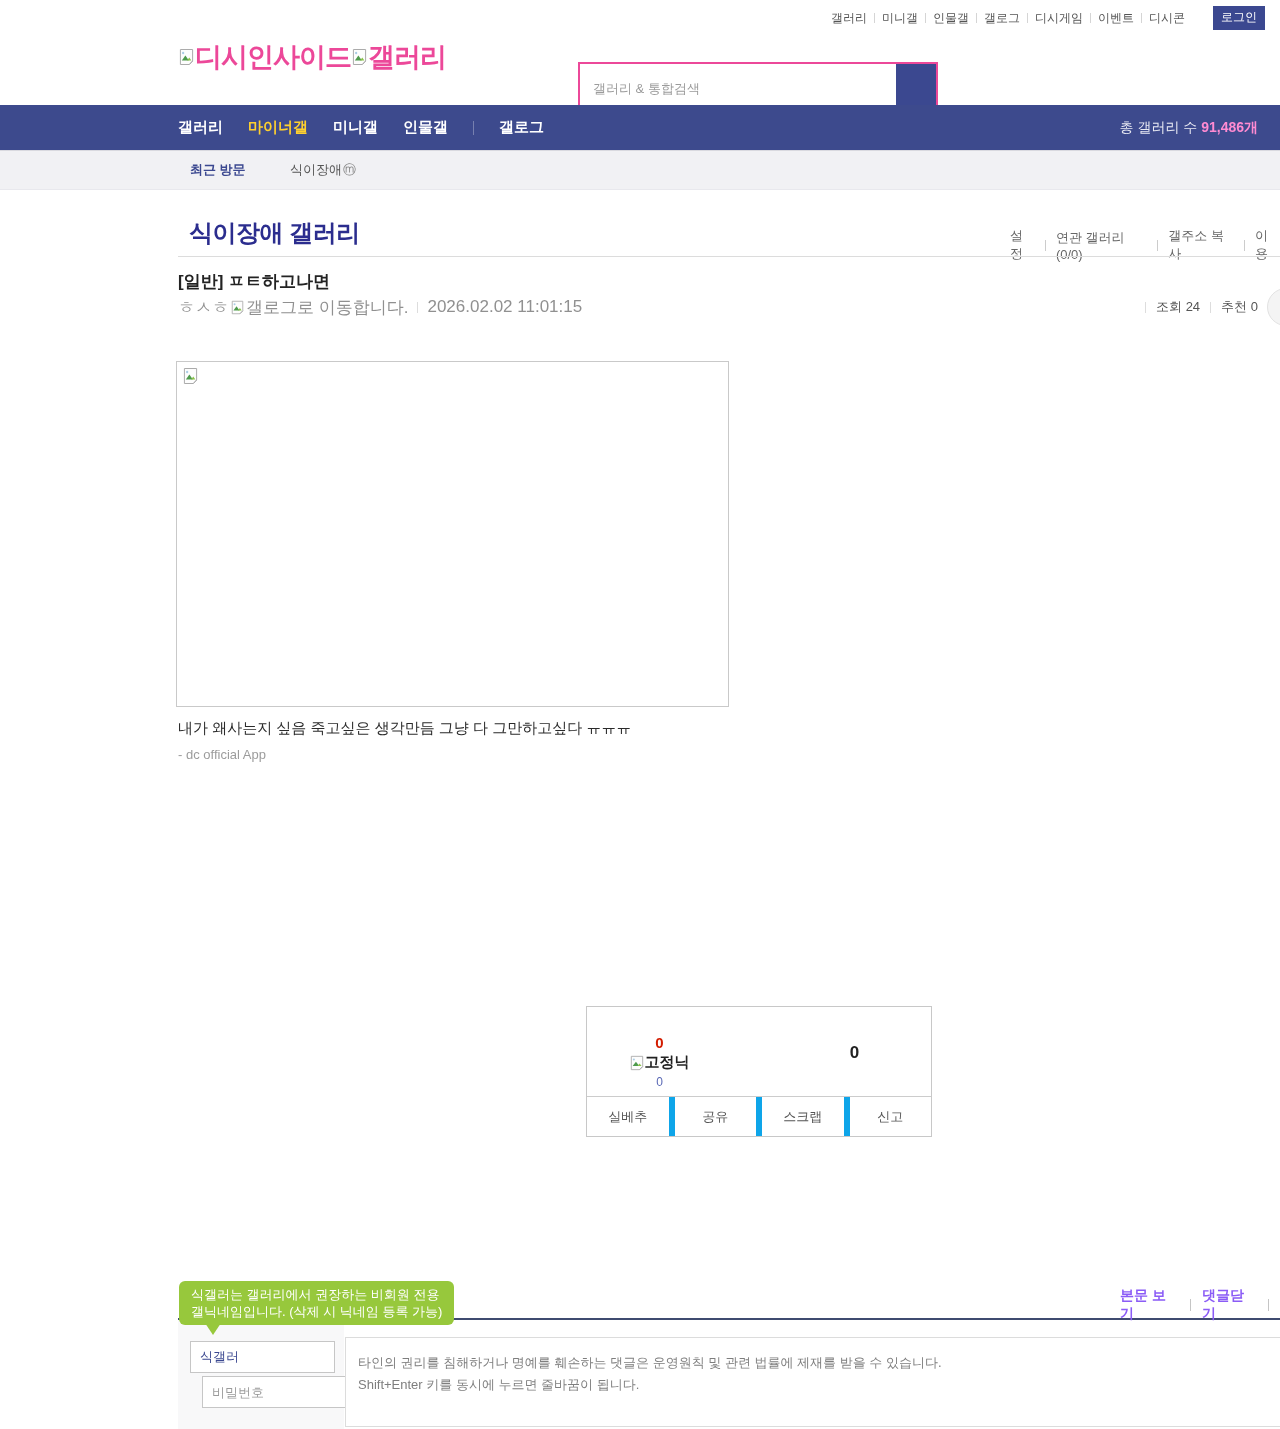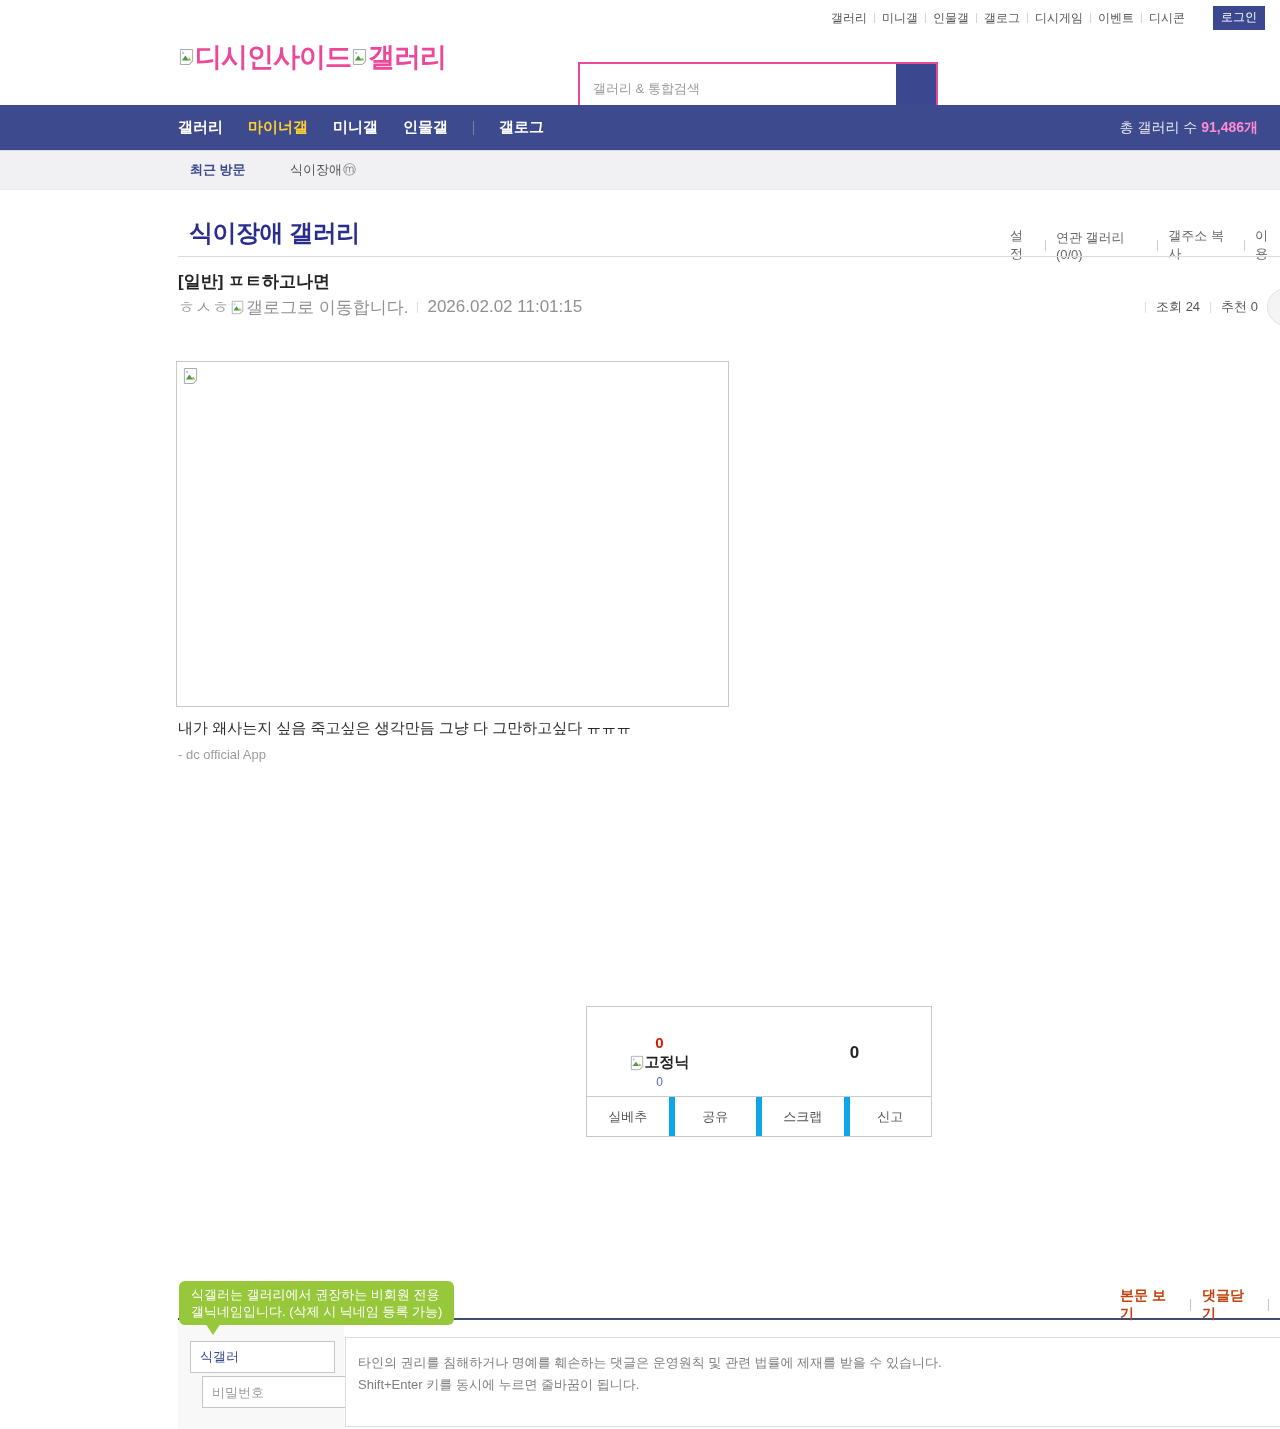--- a/index.html
+++ b/index.html
@@ -71,21 +71,21 @@
   .vote .brow .bimg{width:14px;height:16px;margin-right:1px;}
   .vote .brow .lbl{font-size:15px;font-weight:bold;color:#222;}
   .vote .bcount{position:absolute;left:20px;top:68px;width:105px;text-align:center;font-size:12px;color:#5968b5;}
   .vote .down{position:absolute;left:225px;top:36px;width:85px;text-align:center;font-size:17px;font-weight:bold;color:#222;}
   .vote .btnrow{position:absolute;left:0;bottom:0;width:100%;height:39px;border-top:1px solid #ccc;display:flex;}
   .vote .btnrow .cell{flex:1;text-align:center;line-height:39px;font-size:13px;color:#555;cursor:pointer;}
   .vote .btnrow .cell + .cell{border-left:6px solid #0ea5e9;}
 
   
   .cmt-line{left:178px;top:1318px;width:1162px;height:2px;background:#3f4b70;}
-  .cmt-links{left:1120px;top:1296px;font-size:14px;font-weight:bold;color:#c2410c;height:18px;}
+  .cmt-links{left:1120px;top:1296px;font-size:14px;font-weight:bold;color:#8b5cf6;height:18px;}
   .cmt-links span[data-interactable]{cursor:pointer;}
   .cmt-links .sep{height:12px;margin:0 11px;background:#c5c5c5;}
   .cmt-frag{left:437px;top:1299px;font-size:15px;font-weight:bold;color:#3c3c52;z-index:1;}
   .tooltip{left:179px;top:1281px;z-index:3;background:#97c83c;border-radius:6px;padding:5px 12px;color:#fff;font-size:13px;line-height:17px;}
   .tooltip-arrow{left:205px;top:1323px;z-index:3;width:0;height:0;border-left:8px solid transparent;border-right:8px solid transparent;border-top:12px solid #97c83c;}
 
   
   .form-leftbg{left:178px;top:1320px;width:166px;height:109px;background:#f8f8f9;}
   .cmt-input{position:absolute;left:190px;width:145px;height:32px;box-sizing:border-box;border:1px solid #c6c6c6;background:#fff;font-size:13px;padding:0 0 0 9px;outline:none;font-family:inherit;}
   .cmt-nick{top:1341px;color:#3b4890;}

